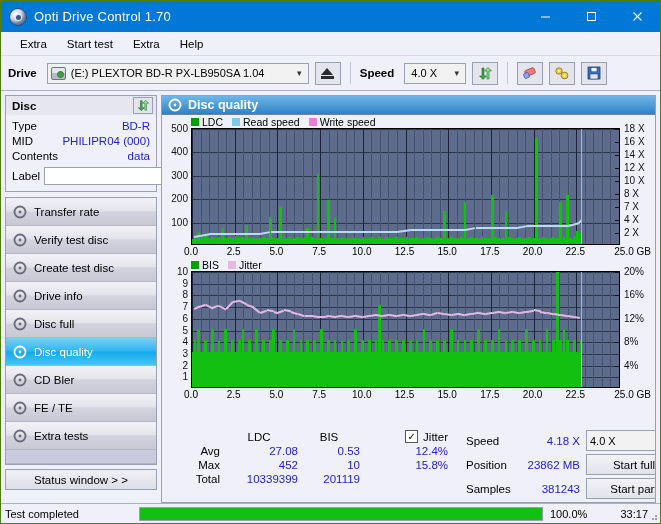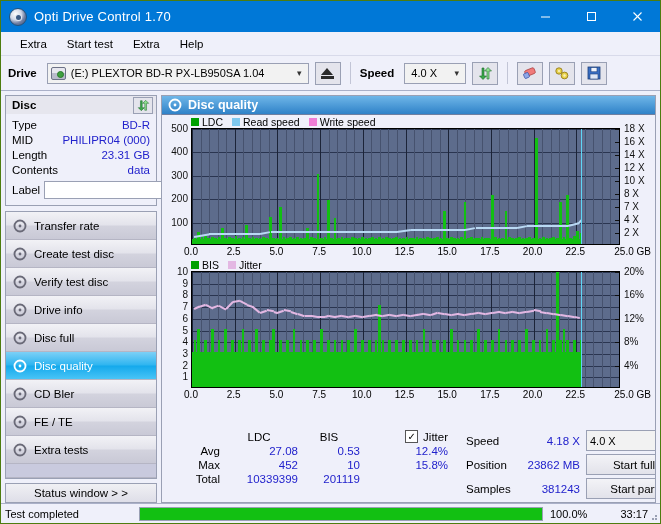--- a/index.html
+++ b/index.html
@@ -300,24 +300,20 @@
       <div class="disc-body">
         <div class="drow">
           <span class="k">Type</span>
           <span class="v">BD-R</span>
         </div>
         <div class="drow">
           <span class="k">MID</span>
           <span class="v">PHILIPR04 (000)</span>
         </div>
         <div class="drow">
-          <span class="k">Length</span>
-          <span class="v">23.31 GB</span>
-        </div>
-        <div class="drow">
           <span class="k">Contents</span>
           <span class="v">data</span>
         </div>
         <div class="label-row">
           <span class="k">Label</span>
           <input class="label-input" value="" style="">
           <div class="disc-btn">
             <svg width="15" height="15" viewBox="0 0 16 16">
               <circle cx="8" cy="8" r="7" fill="#e8e06a" stroke="#8a8020" stroke-width=".8"></circle>
               <circle cx="8" cy="8" r="3.4" fill="#f6f4d0" stroke="#8a8020" stroke-width=".6"></circle>
@@ -333,28 +329,28 @@
               <circle cx="8" cy="8" r="6.3" fill="none" stroke="#6a6a78" stroke-width="2.1"></circle>
               <circle cx="8" cy="8" r="1.6" fill="#6a6a78"></circle>
             </svg>
           <span>Transfer rate</span>
         </div>
         <div class="nav-item">
           <svg class="disc-glyph" width="14" height="14" viewBox="0 0 16 16">
               <circle cx="8" cy="8" r="6.3" fill="none" stroke="#6a6a78" stroke-width="2.1"></circle>
               <circle cx="8" cy="8" r="1.6" fill="#6a6a78"></circle>
             </svg>
-          <span>Create test disc</span>
+          <span>Verify test disc</span>
         </div>
         <div class="nav-item">
           <svg class="disc-glyph" width="14" height="14" viewBox="0 0 16 16">
               <circle cx="8" cy="8" r="6.3" fill="none" stroke="#6a6a78" stroke-width="2.1"></circle>
               <circle cx="8" cy="8" r="1.6" fill="#6a6a78"></circle>
             </svg>
-          <span>Verify test disc</span>
+          <span>Create test disc</span>
         </div>
         <div class="nav-item">
           <svg class="disc-glyph" width="14" height="14" viewBox="0 0 16 16">
               <circle cx="8" cy="8" r="6.3" fill="none" stroke="#6a6a78" stroke-width="2.1"></circle>
               <circle cx="8" cy="8" r="1.6" fill="#6a6a78"></circle>
             </svg>
           <span>Drive info</span>
         </div>
         <div class="nav-item">
           <svg class="disc-glyph" width="14" height="14" viewBox="0 0 16 16">

